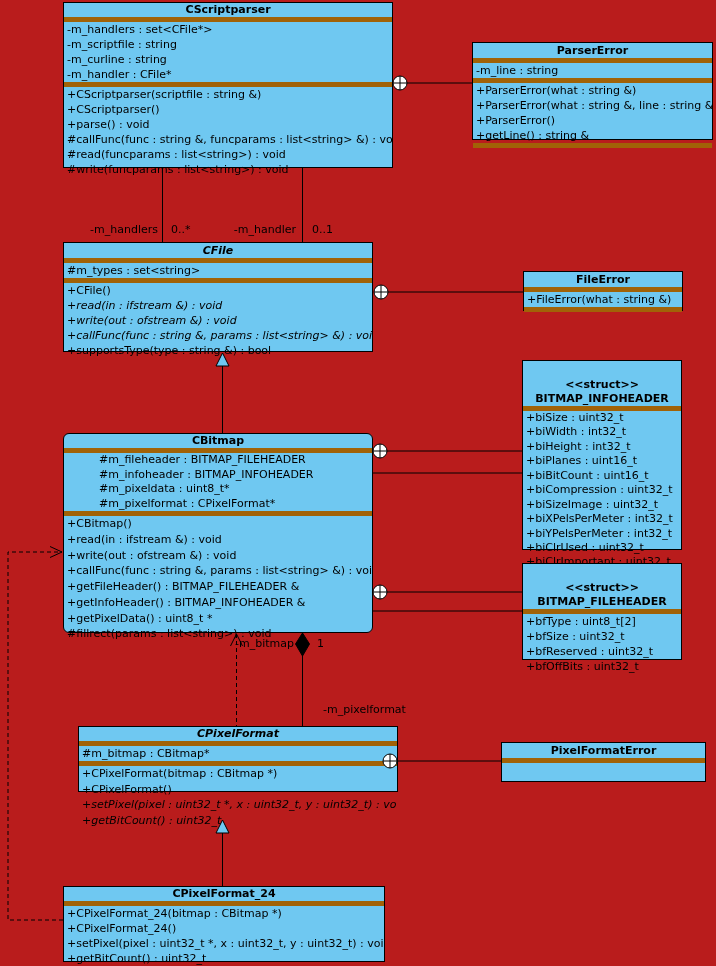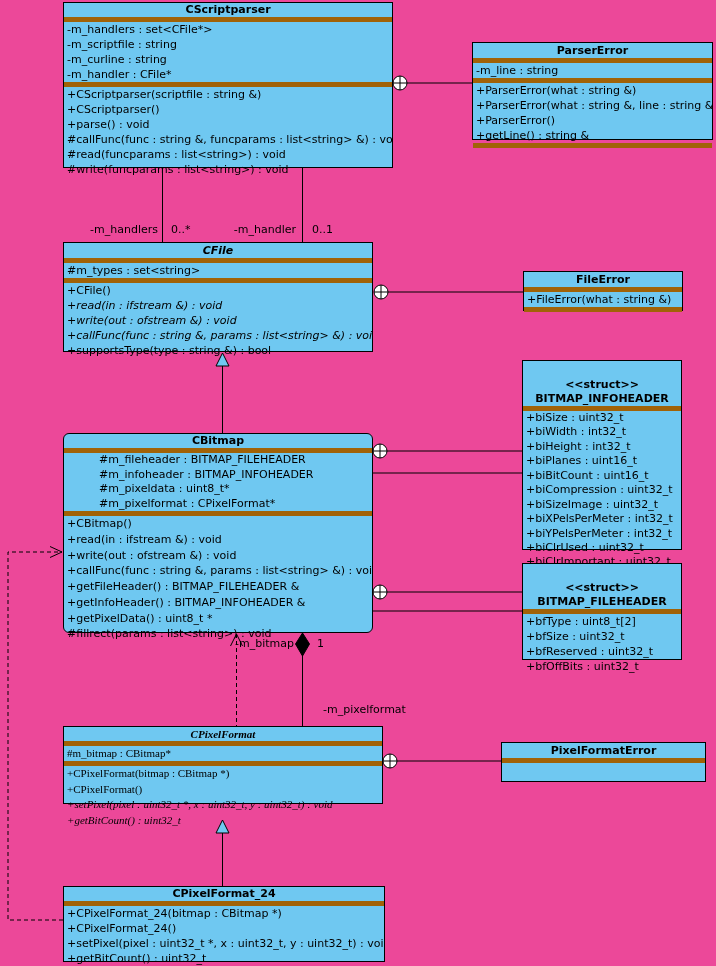--- a/index.html
+++ b/index.html
@@ -1,16 +1,16 @@
 <!DOCTYPE html>
 <html><head>
 <meta charset="utf-8">
 <style>
   html,body{margin:0;padding:0;background:#ffffff;}
-  .canvas{position:relative;width:716px;height:966px;background:#ec4899;
+  .canvas{position:relative;width:716px;height:966px;background:#b91c1c;
           font-family:"DejaVu Sans","Liberation Sans",sans-serif;font-size:11px;color:#000;}
   .uml{position:absolute;background:#6fc8f1;border:1px solid #000;box-sizing:border-box;}
   .ttl{font-weight:bold;text-align:center;height:14px;line-height:14px;white-space:nowrap;overflow:hidden;}
   .ttl.abstract{font-style:italic;}
   .ttl2{font-weight:bold;text-align:center;line-height:14px;padding-top:17px;}
   .cmp{border-top:5px solid #a16207;overflow:hidden;}
   .row{height:var(--rh,15px);line-height:var(--rh,15px);padding:0 3px;white-space:nowrap;overflow:hidden;}
   .row.it{font-style:italic;}
   .elabel{position:absolute;white-space:nowrap;}
   svg.connectors{position:absolute;left:0;top:0;pointer-events:none;}
@@ -122,21 +122,21 @@
       <div>BITMAP_FILEHEADER</div>
     </div>
     <div class="cmp" style="height:65px;">
       <div class="row">+bfType : uint8_t[2]</div>
       <div class="row">+bfSize : uint32_t</div>
       <div class="row">+bfReserved : uint32_t</div>
       <div class="row">+bfOffBits : uint32_t</div>
     </div>
   </div>
 
-  <div class="uml" style="left:63px;top:726px;width:320px;height:78px;font-family:Liberation Serif, serif;">
+  <div class="uml" style="left:78px;top:726px;width:320px;height:66px;">
     <div class="ttl abstract">CPixelFormat</div>
     <div class="cmp" style="height:15px;">
       <div class="row">#m_bitmap : CBitmap*</div>
     </div>
     <div class="cmp" style="height:62px;--rh:15.5px;">
       <div class="row">+CPixelFormat(bitmap : CBitmap *)</div>
       <div class="row">+CPixelFormat()</div>
       <div class="row it">+setPixel(pixel : uint32_t *, x : uint32_t, y : uint32_t) : void</div>
       <div class="row it">+getBitCount() : uint32_t</div>
     </div>

